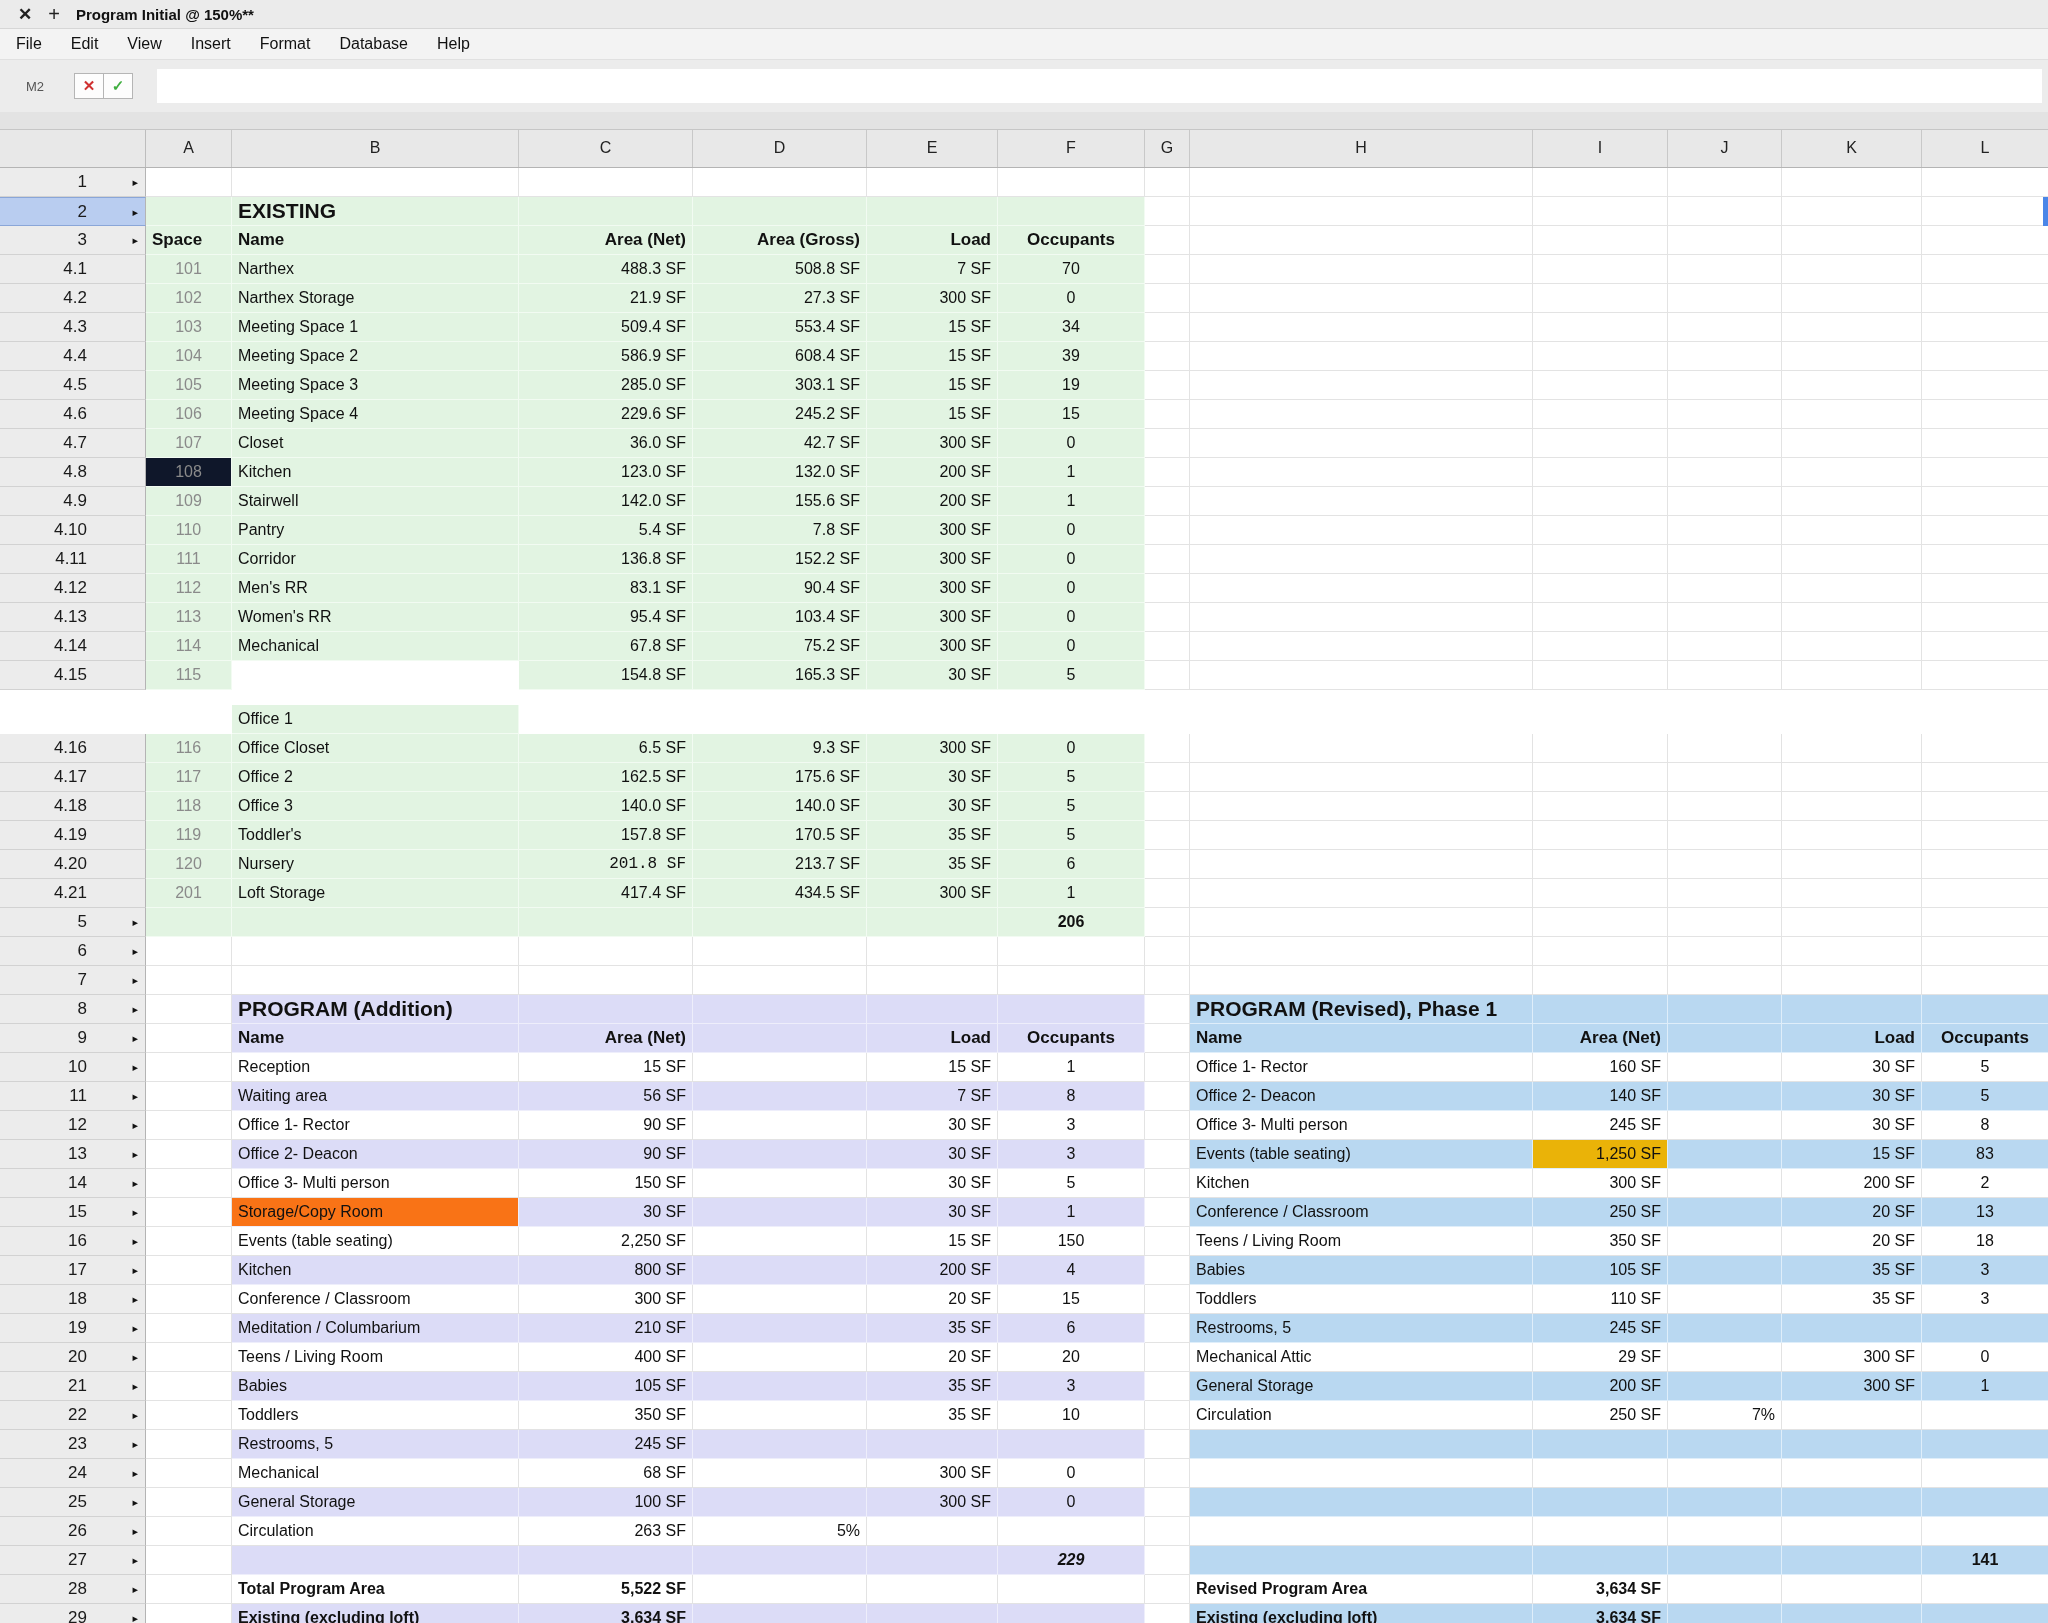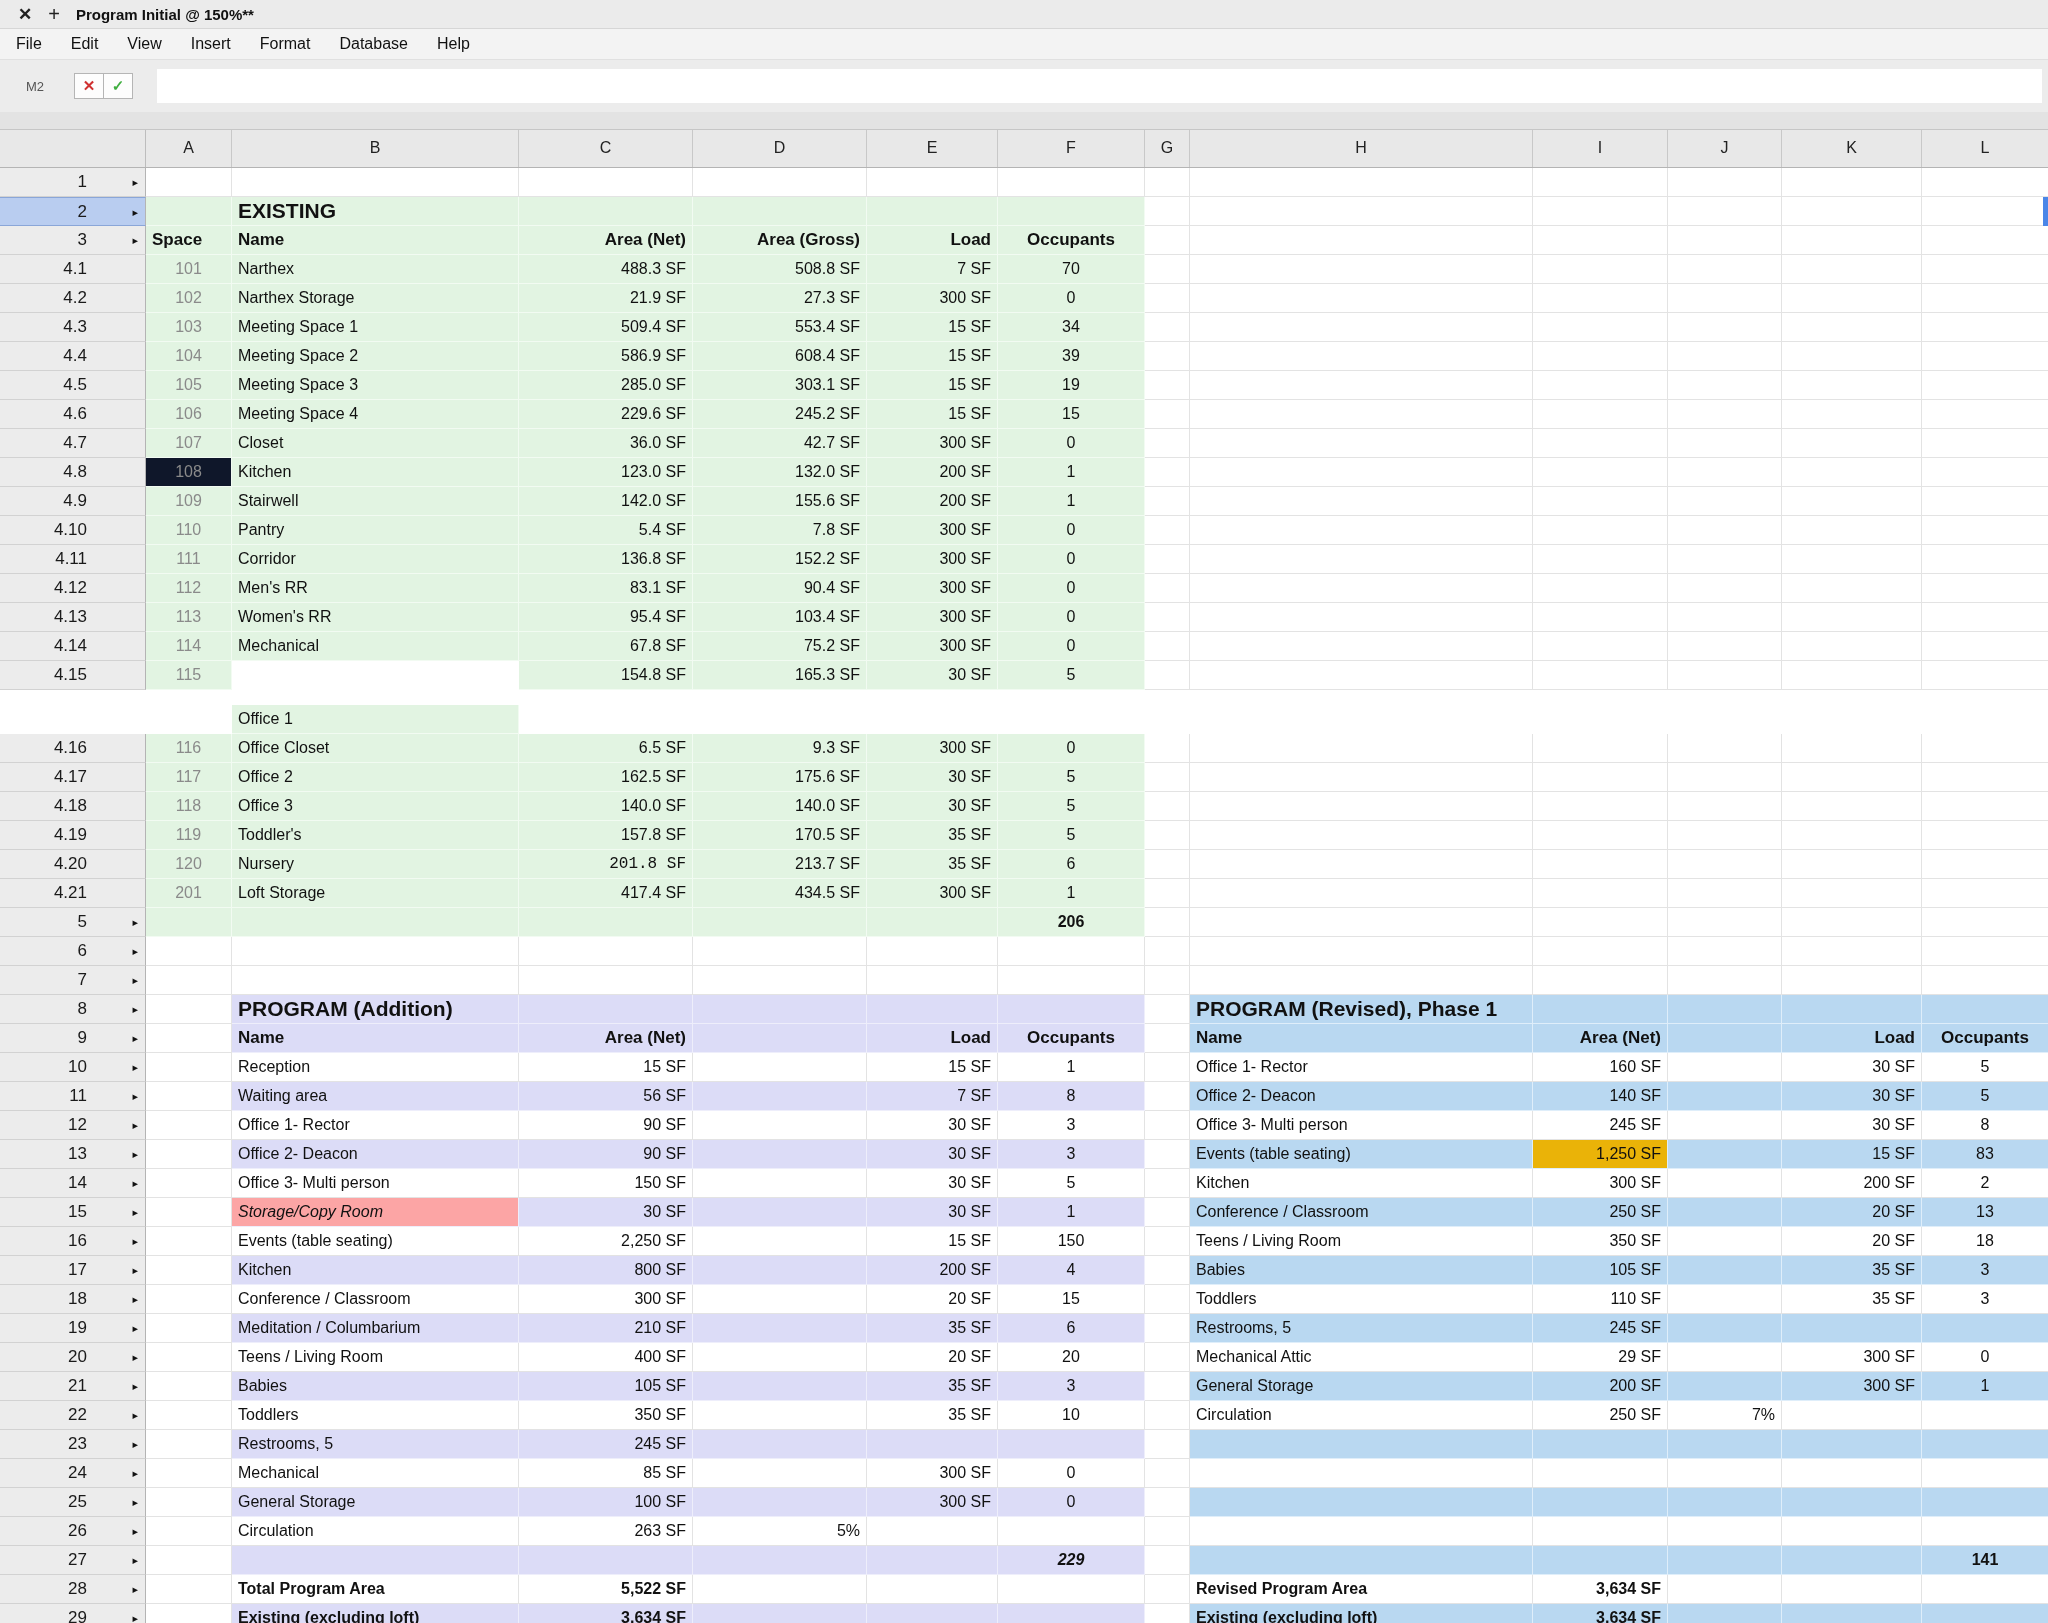--- a/index.html
+++ b/index.html
@@ -692,21 +692,21 @@
       <div class="cell c-J"></div>
       <div class="cell c-K ar">200 SF</div>
       <div class="cell c-L ac">2</div>
     </div>
     <div class="srow">
       <div class="rowhdr">
         <span class="rn">15</span>
         <span class="arr">▸</span>
       </div>
       <div class="cell c-A"></div>
-      <div class="cell c-B bg-lav" style="background-color: #fca5a5; font-style: italic;">Storage/Copy Room</div>
+      <div class="cell c-B bg-lav" style="background-color: #f97316;">Storage/Copy Room</div>
       <div class="cell c-C bg-lav ar" style="background-color: rgb(220, 220, 247);">30 SF</div>
       <div class="cell c-D bg-lav" style="background-color: rgb(220, 220, 247);"></div>
       <div class="cell c-E bg-lav ar" style="background-color: rgb(220, 220, 247);">30 SF</div>
       <div class="cell c-F bg-lav ac" style="background-color: rgb(220, 220, 247);">1</div>
       <div class="cell c-G"></div>
       <div class="cell c-H bg-blue" style="background-color: rgb(185, 216, 241);">Conference / Classroom</div>
       <div class="cell c-I bg-blue ar" style="background-color: rgb(185, 216, 241);">250 SF</div>
       <div class="cell c-J bg-blue" style="background-color: rgb(185, 216, 241);"></div>
       <div class="cell c-K bg-blue ar" style="background-color: rgb(185, 216, 241);">20 SF</div>
       <div class="cell c-L bg-blue ac" style="background-color: rgb(185, 216, 241);">13</div>
@@ -855,21 +855,21 @@
       <div class="cell c-K bg-blue" style="background-color: rgb(185, 216, 241);"></div>
       <div class="cell c-L bg-blue" style="background-color: rgb(185, 216, 241);"></div>
     </div>
     <div class="srow">
       <div class="rowhdr">
         <span class="rn">24</span>
         <span class="arr">▸</span>
       </div>
       <div class="cell c-A"></div>
       <div class="cell c-B">Mechanical</div>
-      <div class="cell c-C ar">85 SF</div>
+      <div class="cell c-C ar">68 SF</div>
       <div class="cell c-D"></div>
       <div class="cell c-E ar">300 SF</div>
       <div class="cell c-F ac">0</div>
       <div class="cell c-G"></div>
       <div class="cell c-H"></div>
       <div class="cell c-I"></div>
       <div class="cell c-J"></div>
       <div class="cell c-K"></div>
       <div class="cell c-L"></div>
     </div>

